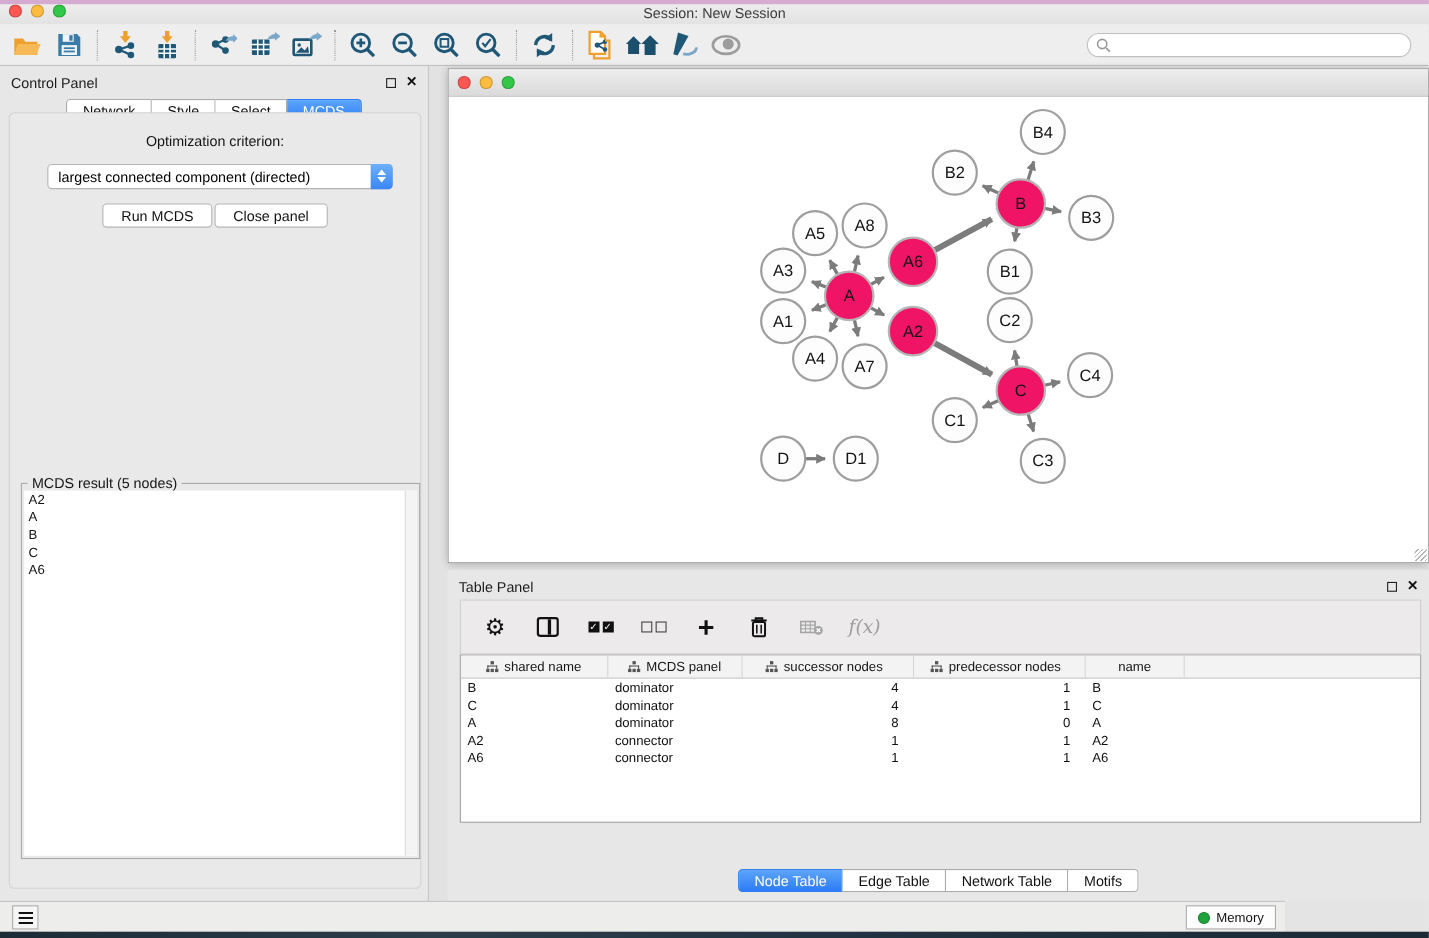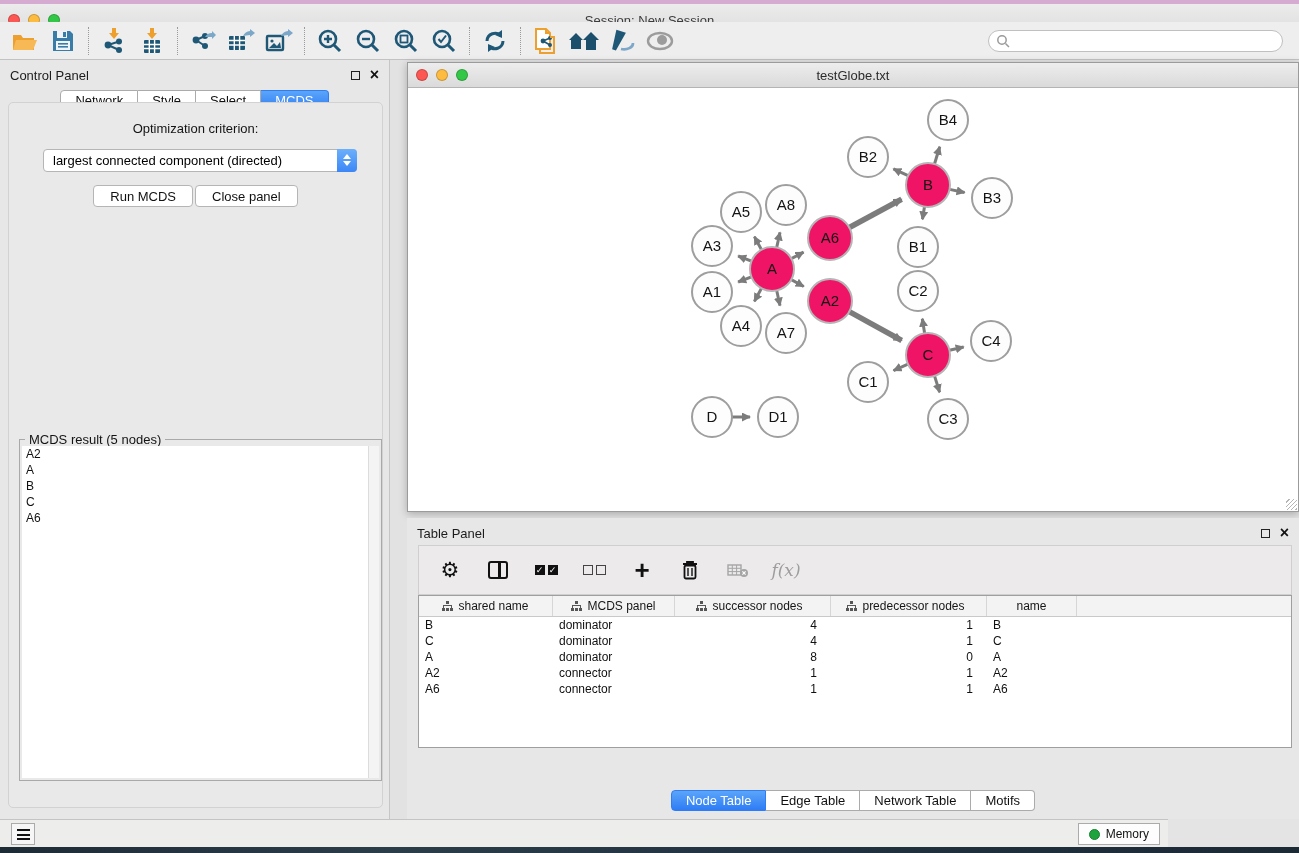--- a/index.html
+++ b/index.html
@@ -2,21 +2,21 @@
 <html><head>
 <meta charset="utf-8">
 <style>
   * { margin:0; padding:0; box-sizing:border-box; }
   html,body { width:1299px; height:853px; overflow:hidden; }
   body { font-family:"Liberation Sans", sans-serif; background:#e4e4e4; position:relative; }
 
   
   .top-strip { position:absolute; left:0; top:0; width:1299px; height:4px; background:#d5abd2; }
   .titlebar { position:absolute; left:0; top:4px; width:1299px; height:32px;
-      background:linear-gradient(#ececec,#dcdcdc); display:flex; align-items:center; }
+      background:linear-gradient(#ececec,#dcdcdc); display:flex; }
   .lights { display:flex; gap:8px; margin-left:8px; }
   .light { width:12px; height:12px; border-radius:50%; border:1px solid rgba(0,0,0,.2); }
   .light.red{background:#fc5753;} .light.yellow{background:#fdbc40;} .light.green{background:#33c748;}
   .win-title { position:absolute; left:0; right:0; text-align:center; font-size:13px; color:#3c3c3c; }
 
   .toolbar { position:absolute; left:0; top:22px; width:1299px; height:38px;
       background:#efeeee; border-bottom:1px solid #c2c2c2; display:flex; align-items:center; padding:0 6px; }
   .tb-btn { width:38px; height:32px; display:flex; align-items:center; justify-content:center; cursor:default; }
   .tb-sep { width:1px; height:28px; margin:0 6px; border-left:1px dotted #9a9a9a; }
   .tb-search { margin-left:auto; margin-right:10px; width:295px; height:22px; background:#fff;
@@ -314,21 +314,20 @@
     </div>
   </div>
 
   <div class="net-window">
     <div class="net-titlebar">
       <div class="lights">
         <span class="light red"></span>
         <span class="light yellow"></span>
         <span class="light green"></span>
       </div>
-      <div class="net-title">testGlobe.txt</div>
     </div>
     <div class="net-canvas">
       <svg id="graph-svg" width="890" height="423">
           <defs>
             <marker id="arrow" markerUnits="userSpaceOnUse" markerWidth="12" markerHeight="12" refX="8" refY="4.5" orient="auto">
               <path d="M0,0 L9,4.5 L0,9 z" fill="#7c7c7c"></path>
             </marker>
           </defs>
           <line x1="343.4575854193549" y1="188.87459225591394" x2="330.1448912844574" y2="193.97779167429132" stroke="#7c7c7c" stroke-width="3" marker-end="url(#arrow)"></line>
           <line x1="383.2627090485895" y1="191.62770154404936" x2="395.73266947919615" y2="198.50767971265995" stroke="#7c7c7c" stroke-width="3" marker-end="url(#arrow)"></line>

